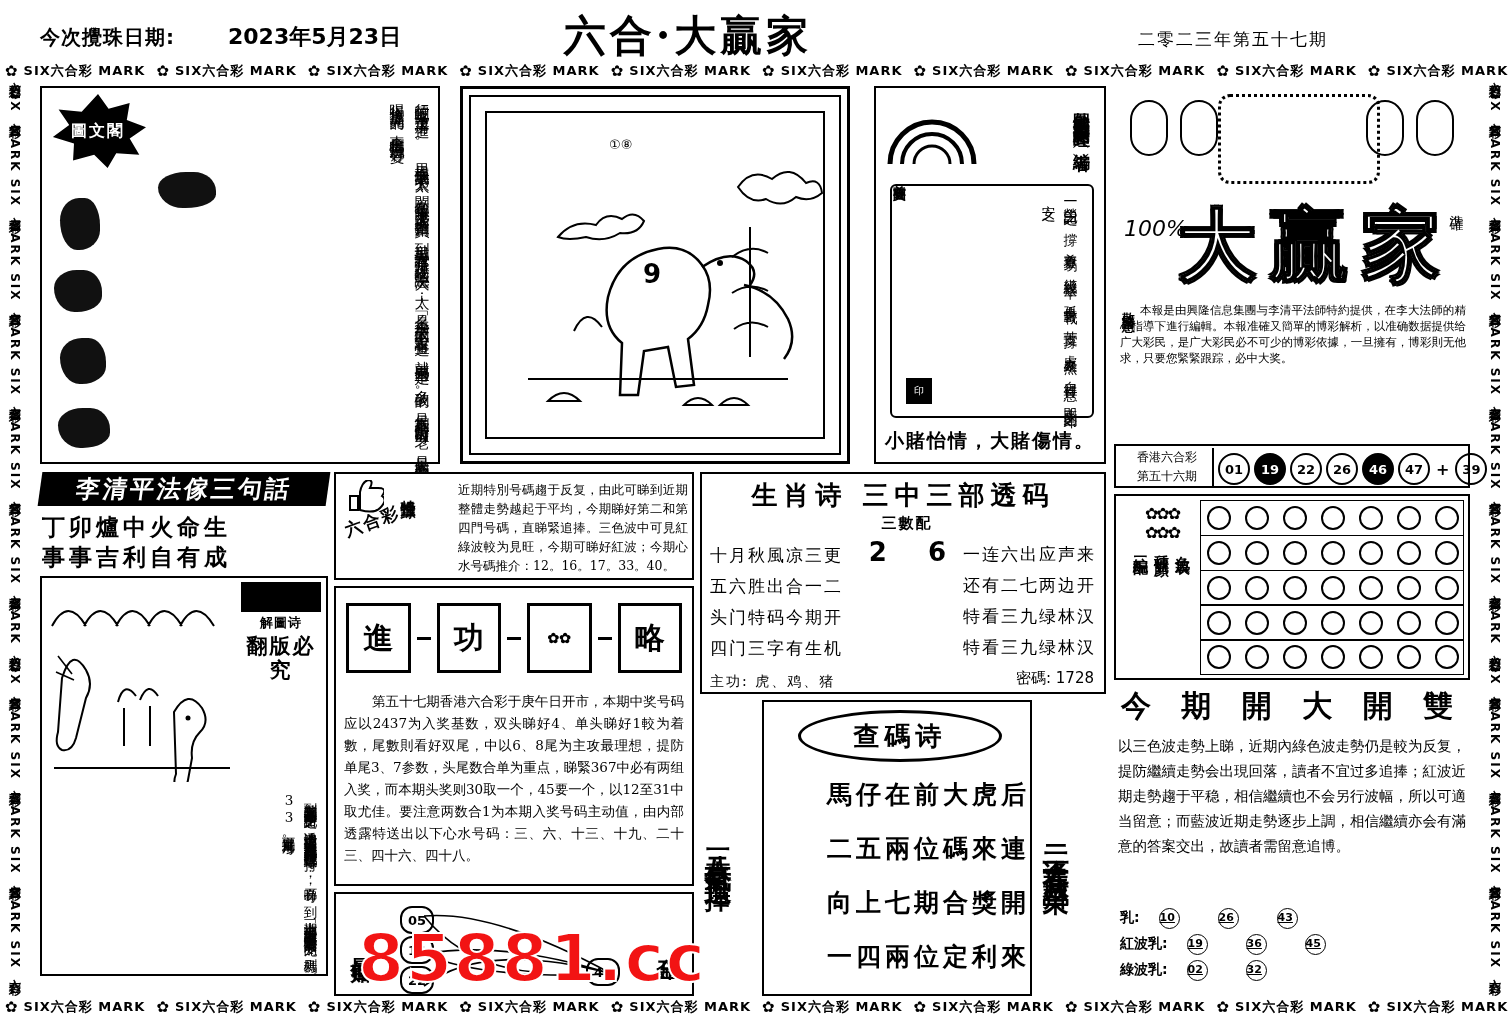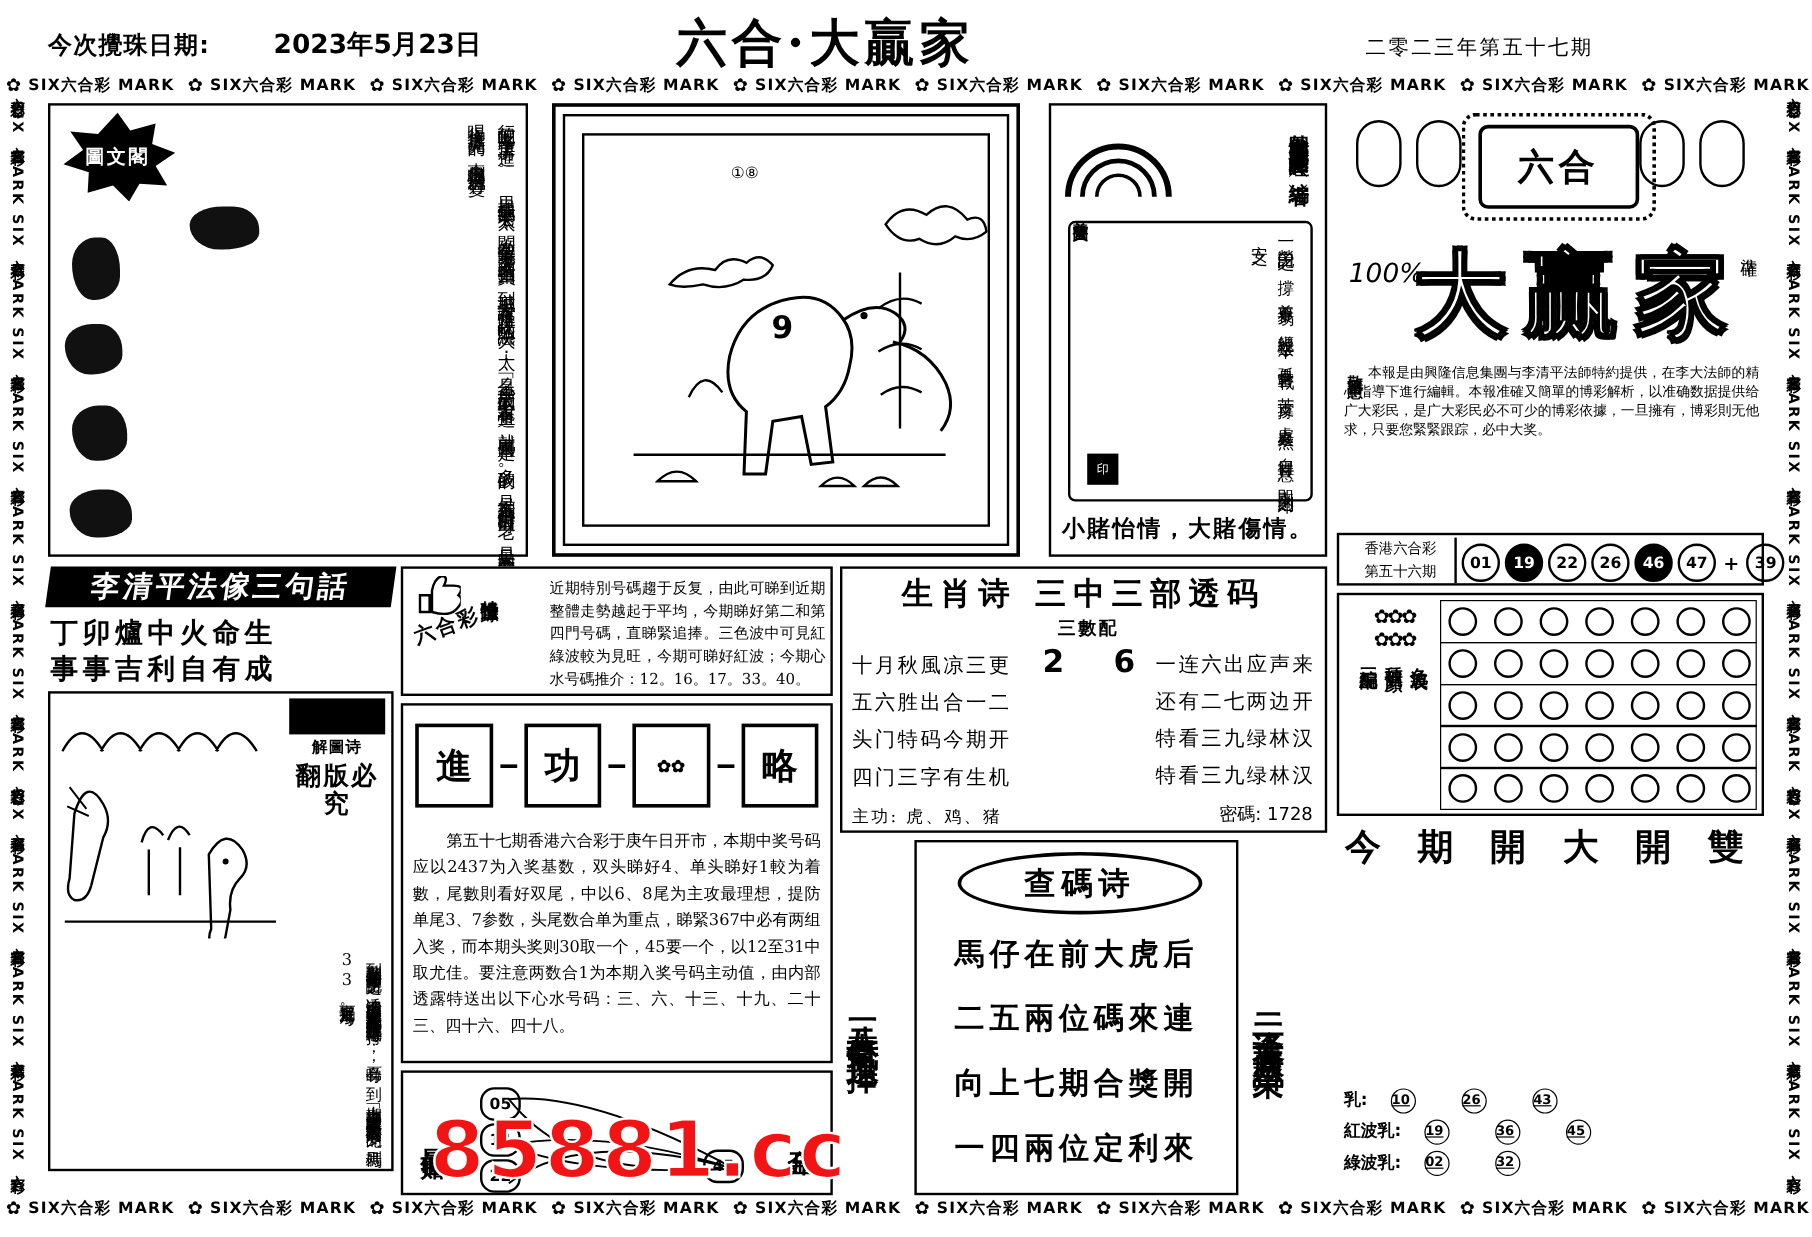--- a/index.html
+++ b/index.html
@@ -178,21 +178,21 @@
   
   #v38{left:700px;top:700px;width:56px;height:296px;border:none;}
   #v38 .t{writing-mode:vertical-rl;text-orientation:upright;font-size:27px;font-weight:bold;letter-spacing:6px;
      height:296px;text-align:center;font-family:"DejaVu Serif","Liberation Serif",serif;}
 
   
   #查{left:762px;top:700px;width:270px;height:296px;}
   #查 .oval{position:absolute;left:34px;top:8px;width:198px;height:46px;border:3px solid #000;border-radius:50%;
      display:flex;align-items:center;justify-content:center;font-size:26px;font-weight:bold;letter-spacing:5px;
      font-family:"DejaVu Serif","Liberation Serif",serif;}
-  #查 .line{position:absolute;left:0;right:0;font-size:25px;font-weight:bold;text-align:center;letter-spacing:4px;
+  #查 .line{position:absolute;left:0;right:0;font-size:25px;font-weight:bold;text-align:right;letter-spacing:4px;
      font-family:"DejaVu Serif","Liberation Serif",serif;}
 
   
   #v23{left:1038px;top:700px;width:68px;height:296px;border:none;}
   #v23 .t{writing-mode:vertical-rl;text-orientation:upright;font-size:27px;font-weight:bold;letter-spacing:7px;
      height:296px;text-align:center;font-family:"DejaVu Serif","Liberation Serif",serif;}
 
   
   #wm{position:absolute;left:28px;top:916px;width:1260px;height:80px;pointer-events:none;}
   #wm .red{position:absolute;left:0;top:8px;font-size:58px;font-weight:bold;color:#f21414;
@@ -308,21 +308,20 @@
     <div class="seal" style="left:30px;top:290px;">印</div>
     <div class="foot cn">小賭怡情，大賭傷情。</div>
   </div>
 
   <div id="brand" class="panel nb">
     <div class="lant" style="left:16px;top:14px;"></div>
     <div class="lant" style="left:66px;top:14px;"></div>
     <div class="lant" style="right:66px;top:14px;"></div>
     <div class="lant" style="right:16px;top:14px;"></div>
     <div class="beads"></div>
-    <div class="liuhe cn">六合</div>
     <div class="pct">100%</div>
     <div class="big cn">大贏家</div>
     <div class="acc">準確</div>
     <div class="note">
       <span class="lead">敬請留意</span>
       <span>本報是由興隆信息集團与李清平法師特約提供，在李大法師的精心指導下進行編輯。本報准確又簡單的博彩解析，以准确数据提供给广大彩民，是广大彩民必不可少的博彩依據，一旦擁有，博彩則无他求，只要您緊緊跟踪，必中大奖。</span>
     </div>
   </div>
 
   <div class="panel" id="result">
@@ -395,20 +394,21 @@
           <span class="oball"></span>
           <span class="oball"></span>
           <span class="oball"></span>
           <span class="oball"></span>
         </div>
       </div>
   </div>
 
   <div id="trend" class="panel nb">
     <div class="t cn">今 期 開 大 開 雙</div>
+    <div class="p">以三色波走勢上睇，近期內綠色波走勢仍是較为反复，提防繼續走勢会出現回落，讀者不宜过多追捧；紅波近期走勢趨于平稳，相信繼續也不会另行波幅，所以可適当留意；而藍波近期走勢逐步上調，相信繼續亦会有滿意的答案交出，故讀者需留意追博。</div>
     <div class="codes">
       <div>
         <span>乳:</span><span id="tb"><span class="minib">10</span><span class="minib">26</span><span class="minib">43</span></span>
       </div>
       <div>
         <span>紅波乳:</span><span id="tr"><span class="minib">19</span><span class="minib">36</span><span class="minib">45</span></span>
       </div>
       <div>
         <span>綠波乳:</span><span id="tg"><span class="minib">02</span><span class="minib">32</span></span>
       </div>

